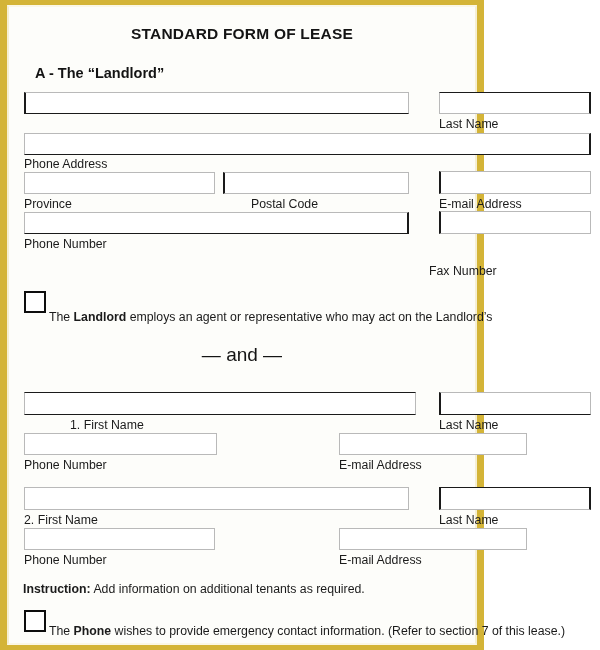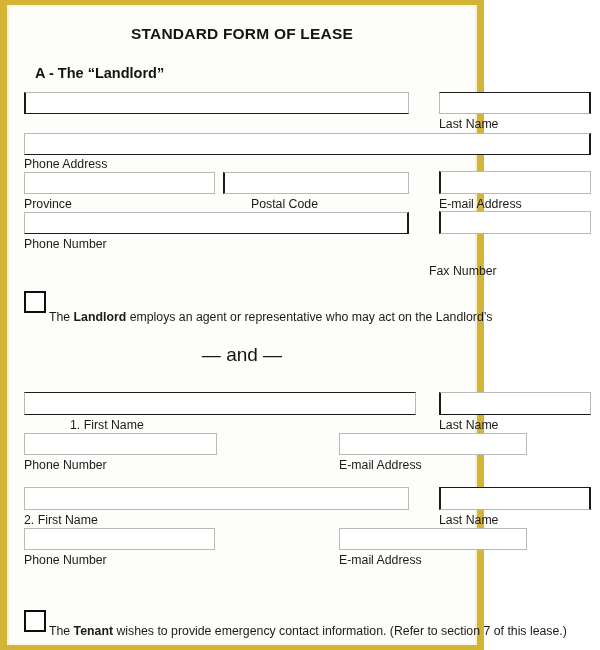--- a/index.html
+++ b/index.html
@@ -159,18 +159,19 @@
 
   <div class="abs box dk-l dk-t dk-r" style="left:430px; top:480px; width:152px; height:23px;"></div>
   <div class="abs fieldlabel" style="left:430px; top:506px;">Last Name</div>
 
   <div class="abs box" style="left:15px; top:521px; width:191px; height:22px;"></div>
   <div class="abs fieldlabel" style="left:15px; top:546px;">Phone Number</div>
 
   <div class="abs box" style="left:330px; top:521px; width:188px; height:22px;"></div>
   <div class="abs fieldlabel" style="left:330px; top:546px;">E-mail Address</div>
 
+  <div class="abs instruction" style="left:14px; top:575px;"><b>Instruction:</b><span> Add information on additional tenants as required.</span></div>
 
   <div class="abs checkbox" style="left:15px; top:603px;"></div>
-  <div class="abs checktext" style="left:40px; top:609px;"><span>The </span><b>Tenant</b><span> wishes to provide emergency contact information. (Refer to section 7 of this lease.)</span></div>
+  <div class="abs checktext" style="left:40px; top:609px;"><span>The </span><b>Phone</b><span> wishes to provide emergency contact information. (Refer to section 7 of this lease.)</span></div>
 
 </div>
 </div>
 
 </body></html>

